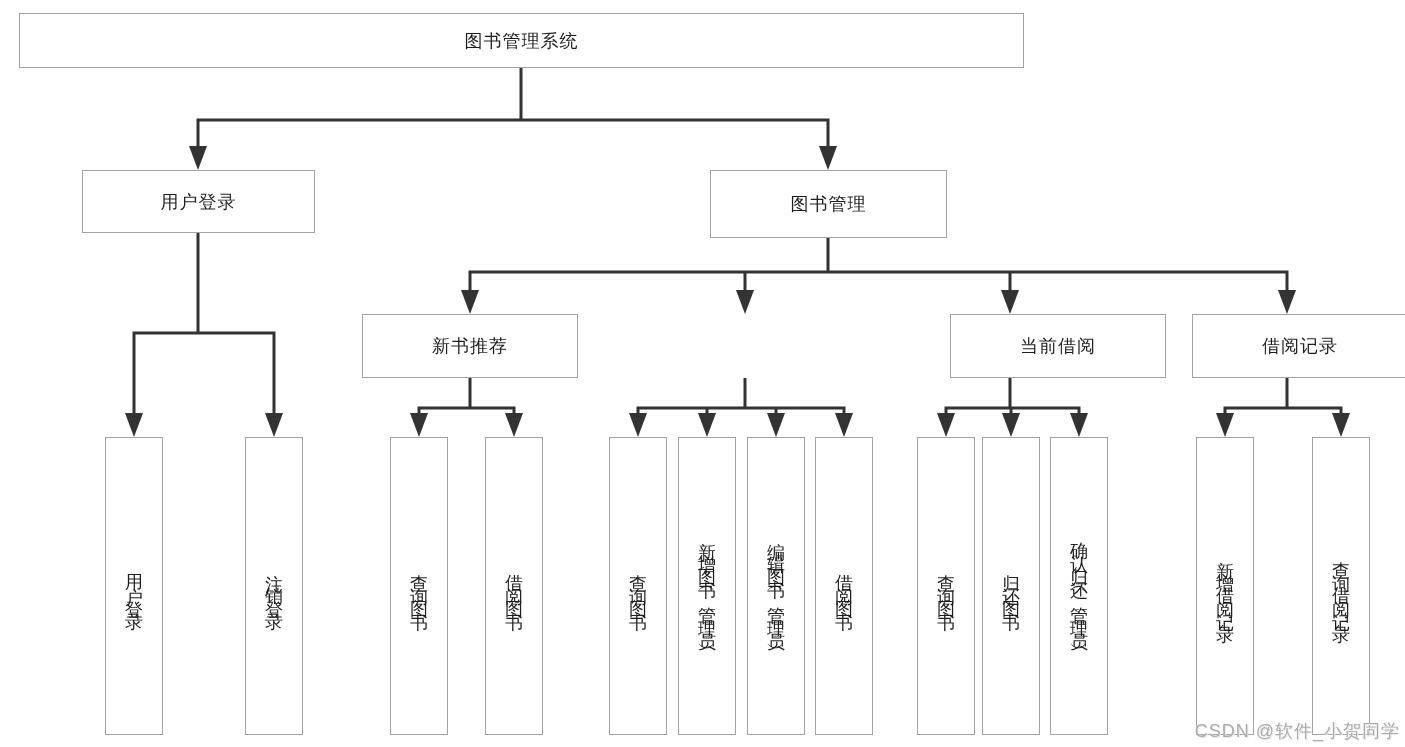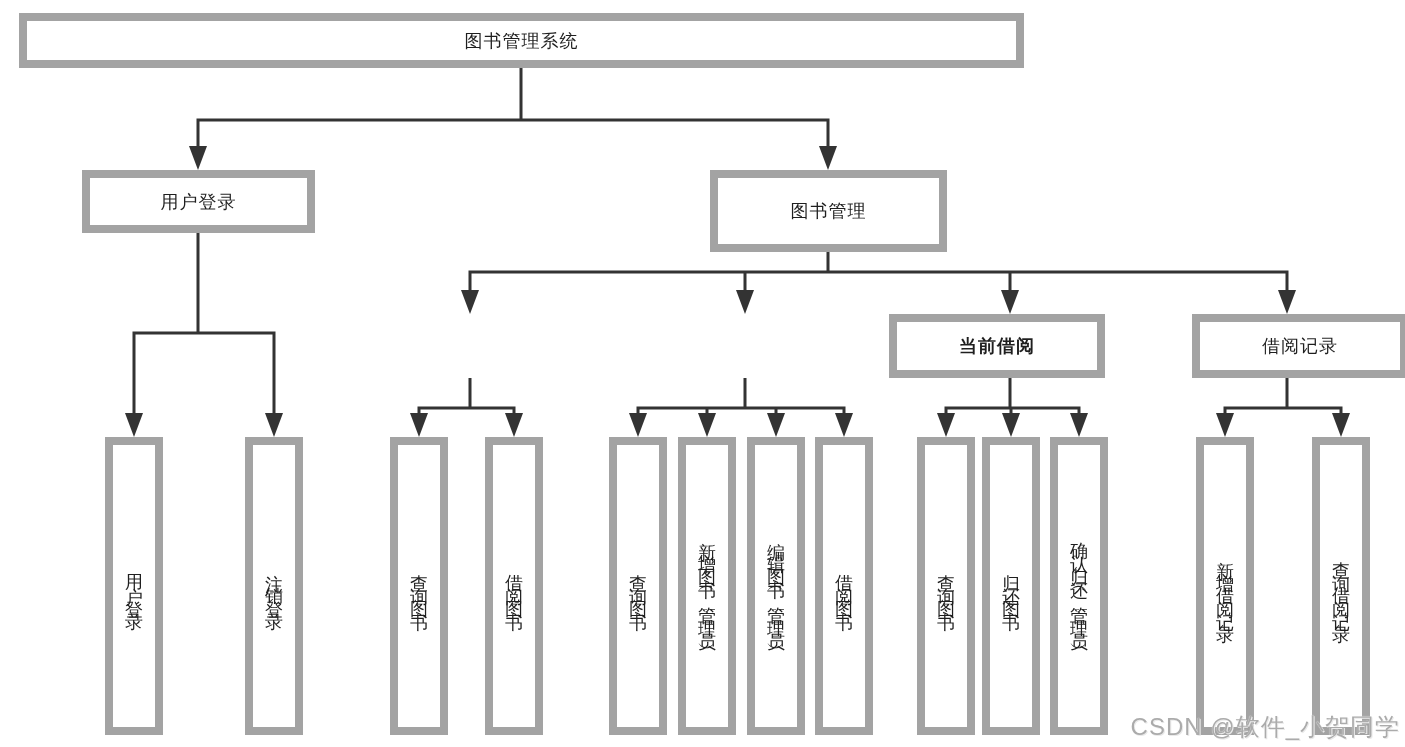--- a/index.html
+++ b/index.html
@@ -17,43 +17,43 @@
   }
   .connectors {
     position: absolute;
     left: 0; top: 0;
     width: 1405px; height: 747px;
     z-index: 1;
   }
   .node {
     position: absolute;
     box-sizing: border-box;
-    border: 8px solid #a3a3a3;
+    border: 1px solid #a3a3a3;
     background: #ffffff;
     display: flex;
     align-items: center;
     justify-content: center;
     color: #1f1f1f;
     z-index: 2;
   }
   .node .lbl {
     font-size: 18px;
     letter-spacing: 1px;
     white-space: nowrap;
   }
   
   .n-root   { left: 19px;  top: 13px;  width: 1005px; height: 55px; }
   
   .n-login  { left: 82px;  top: 170px; width: 233px; height: 63px; }
-  .n-mgmt   { left: 710px; top: 170px; width: 237px; height: 82px; }
+  .n-mgmt   { left: 710px; top: 170px; width: 237px; height: 68px; }
   
   .lvl3     { top: 314px; width: 216px; height: 64px; }
   .n-newrec { left: 362px; }
   .n-borrow { left: 637px; }
-  .n-current{ left: 889px; font-weight: bold; }
+  .n-current{ left: 950px; }
   .n-record { left: 1179px; margin-left: 13px; }
   
   .leaf { top: 437px; width: 58px; height: 298px; }
   .leaf .lbl {
     writing-mode: vertical-rl;
     text-orientation: mixed;
     letter-spacing: 13px;
     line-height: 1;
     font-size: 18px;
     white-space: nowrap;
@@ -69,21 +69,21 @@
   .leaf-cb1 { left: 917px; }
   .leaf-cb2 { left: 982px; }
   .leaf-cb3 { left: 1050px; }
   .leaf-rc1 { left: 1196px; }
   .leaf-rc2 { left: 1312px; }
   .watermark {
     position: absolute;
     right: 5px;
     bottom: 4px;
     z-index: 3;
-    font-size: 24px;
+    font-size: 18px;
     color: #ababab;
     text-shadow: 0 0 1px #ffffff, 1px 1px 0 #e8e8e8;
     letter-spacing: 1px;
     white-space: nowrap;
   }
 </style>
 </head>
 <body>
 
 <div class="stage">
@@ -132,20 +132,23 @@
     <span class="lbl">图书管理系统</span>
   </div>
 
   <div class="node n-login">
     <span class="lbl">用户登录</span>
   </div>
   <div class="node n-mgmt">
     <span class="lbl">图书管理</span>
   </div>
 
+  <div class="node lvl3 n-newrec">
+    <span class="lbl">新书推荐</span>
+  </div>
   <div class="node lvl3 n-current">
     <span class="lbl">当前借阅</span>
   </div>
   <div class="node lvl3 n-record">
     <span class="lbl">借阅记录</span>
   </div>
 
   <div class="node leaf leaf-ul1">
     <span class="lbl">用户登录</span>
   </div>

